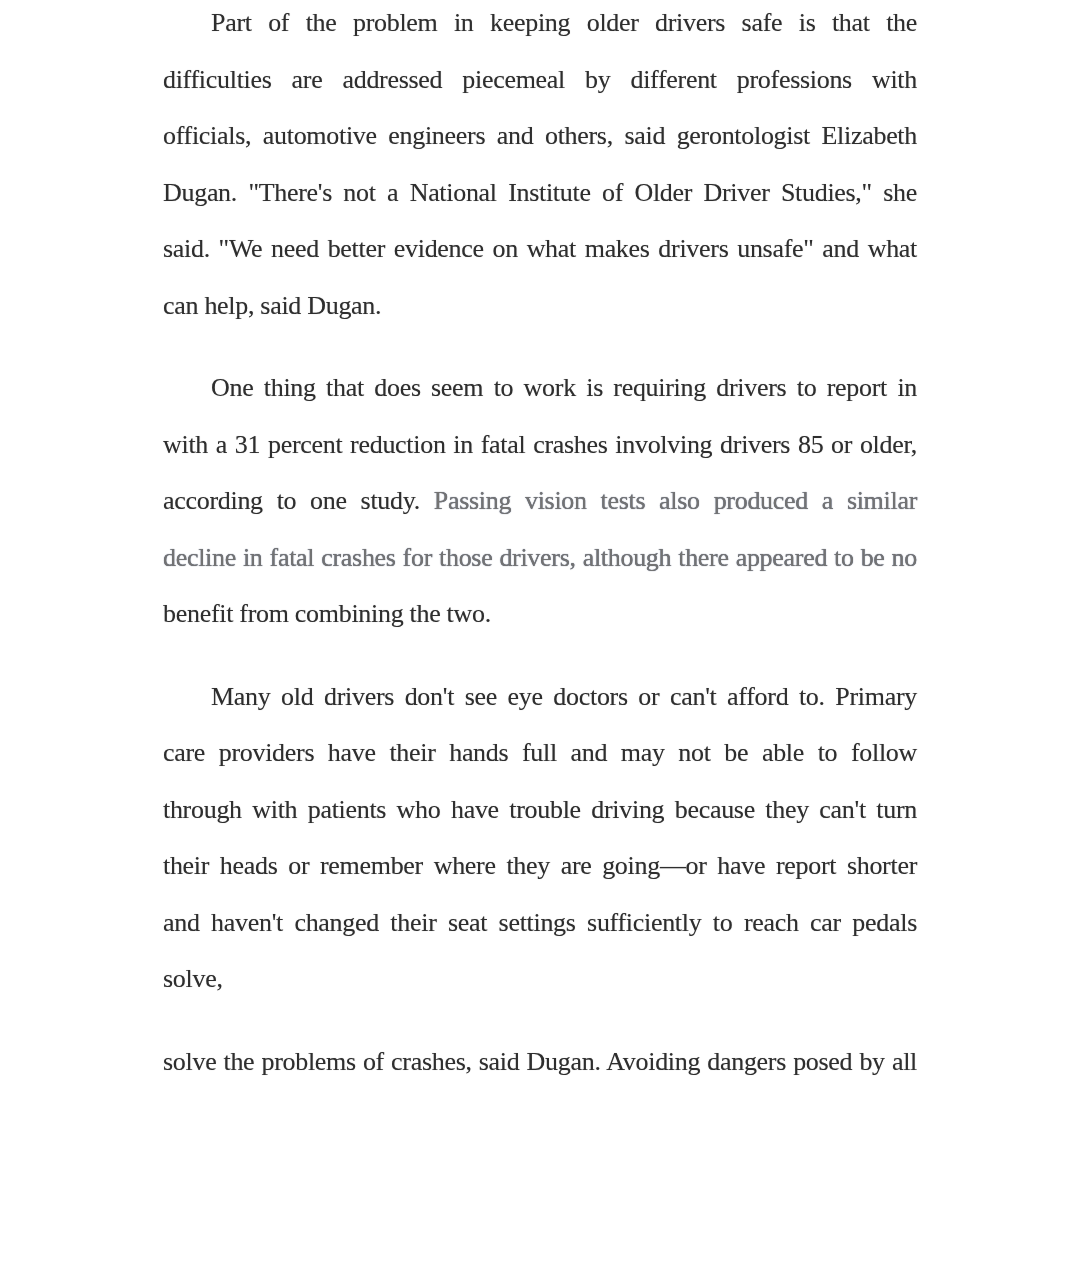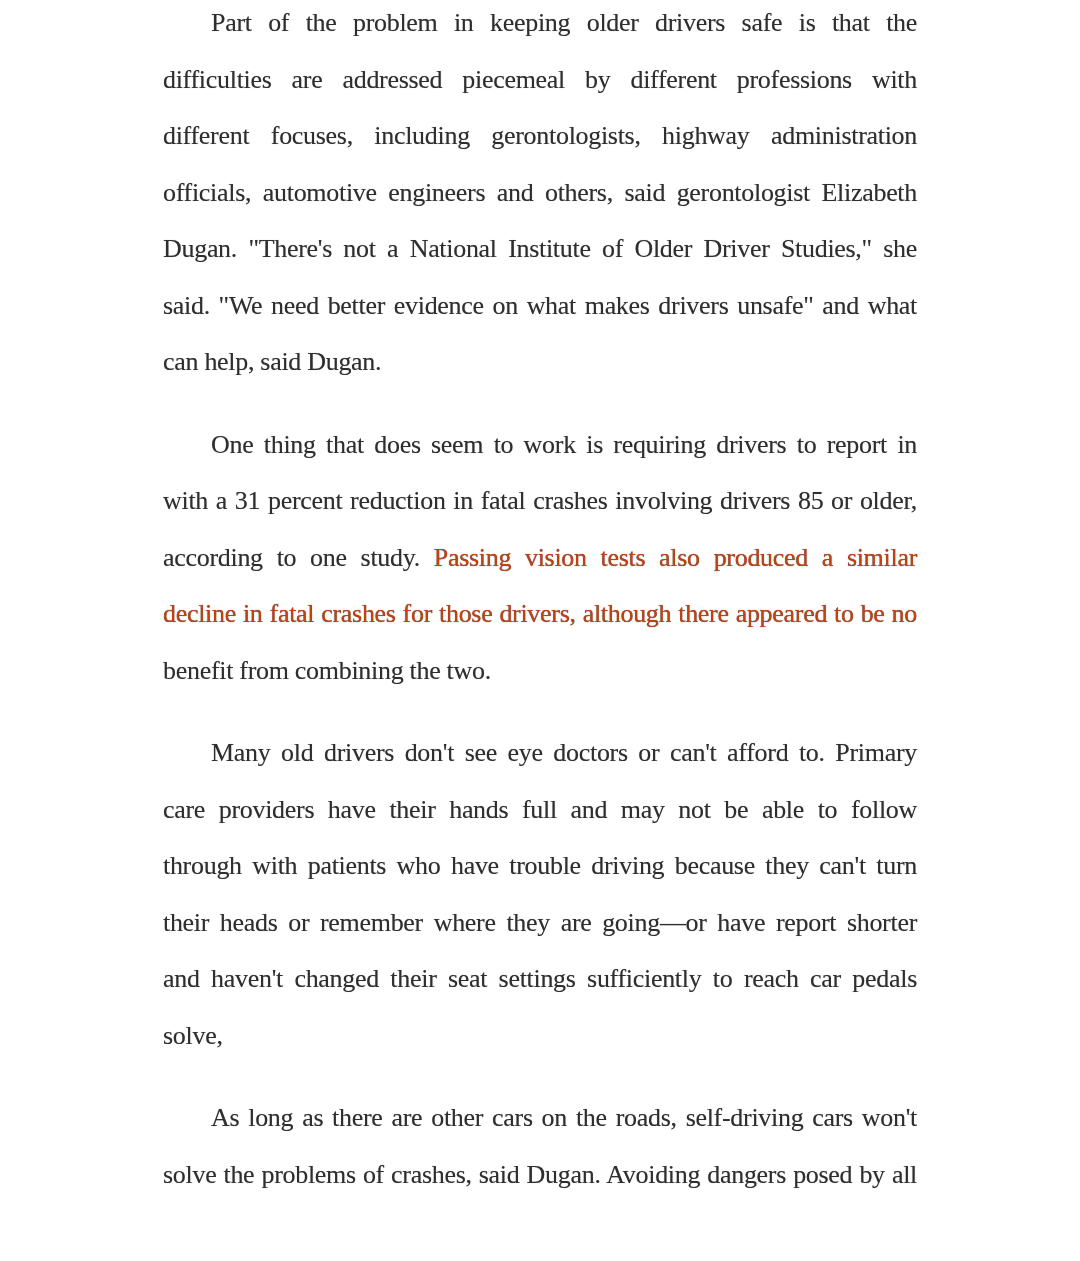--- a/index.html
+++ b/index.html
@@ -39,33 +39,32 @@
     text-align: right;
     text-align-last: left;
   }
   .line.indent {
     text-indent: 48px;
   }
   .seg.normal {
     text-shadow: 0 0 0.8px rgba(40, 40, 40, 0.4);
   }
   .seg.emphasis {
-    color: #c2410c;
+    color: #737373;
     text-shadow: 0 0 0.9px rgba(34, 49, 86, 0.85);
   }
 </style>
 </head>
 <body>
 
 <div class="page">
   <div class="text-column">
       <div class="para">
         <div class="line indent"><span class="seg normal">Part of the problem in keeping older drivers safe is that the</span></div>
         <div class="line"><span class="seg normal">difficulties are addressed piecemeal by different professions with</span></div>
-        <div class="line"><span class="seg normal">different focuses, including gerontologists, highway administration</span></div>
         <div class="line"><span class="seg normal">officials, automotive engineers and others, said gerontologist Elizabeth</span></div>
         <div class="line"><span class="seg normal">Dugan. "There's not a National Institute of Older Driver Studies," she</span></div>
         <div class="line"><span class="seg normal">said. "We need better evidence on what makes drivers unsafe" and what</span></div>
         <div class="line no-justify"><span class="seg normal">can help, said Dugan.</span></div>
       </div>
       <div class="para">
         <div class="line indent"><span class="seg normal">One thing that does seem to work is requiring drivers to report in</span></div>
         <div class="line"><span class="seg normal">with a 31 percent reduction in fatal crashes involving drivers 85 or older,</span></div>
         <div class="line"><span class="seg normal">according to one study. </span><span class="seg emphasis">Passing vision tests also produced a similar</span></div>
         <div class="line"><span class="seg emphasis">decline in fatal crashes for those drivers, although there appeared to be no</span></div>
@@ -73,17 +72,16 @@
       </div>
       <div class="para">
         <div class="line indent"><span class="seg normal">Many old drivers don't see eye doctors or can't afford to. Primary</span></div>
         <div class="line"><span class="seg normal">care providers have their hands full and may not be able to follow</span></div>
         <div class="line"><span class="seg normal">through with patients who have trouble driving because they can't turn</span></div>
         <div class="line"><span class="seg normal">their heads or remember where they are going—or have report shorter</span></div>
         <div class="line"><span class="seg normal">and haven't changed their seat settings sufficiently to reach car pedals</span></div>
         <div class="line no-justify"><span class="seg normal">solve,</span></div>
       </div>
       <div class="para">
-        <div class="line indent"><span class="seg normal">As long as there are other cars on the roads, self-driving cars won't</span></div>
         <div class="line"><span class="seg normal">solve the problems of crashes, said Dugan. Avoiding dangers posed by all</span></div>
       </div>
     </div>
 </div>
 
 </body></html>

